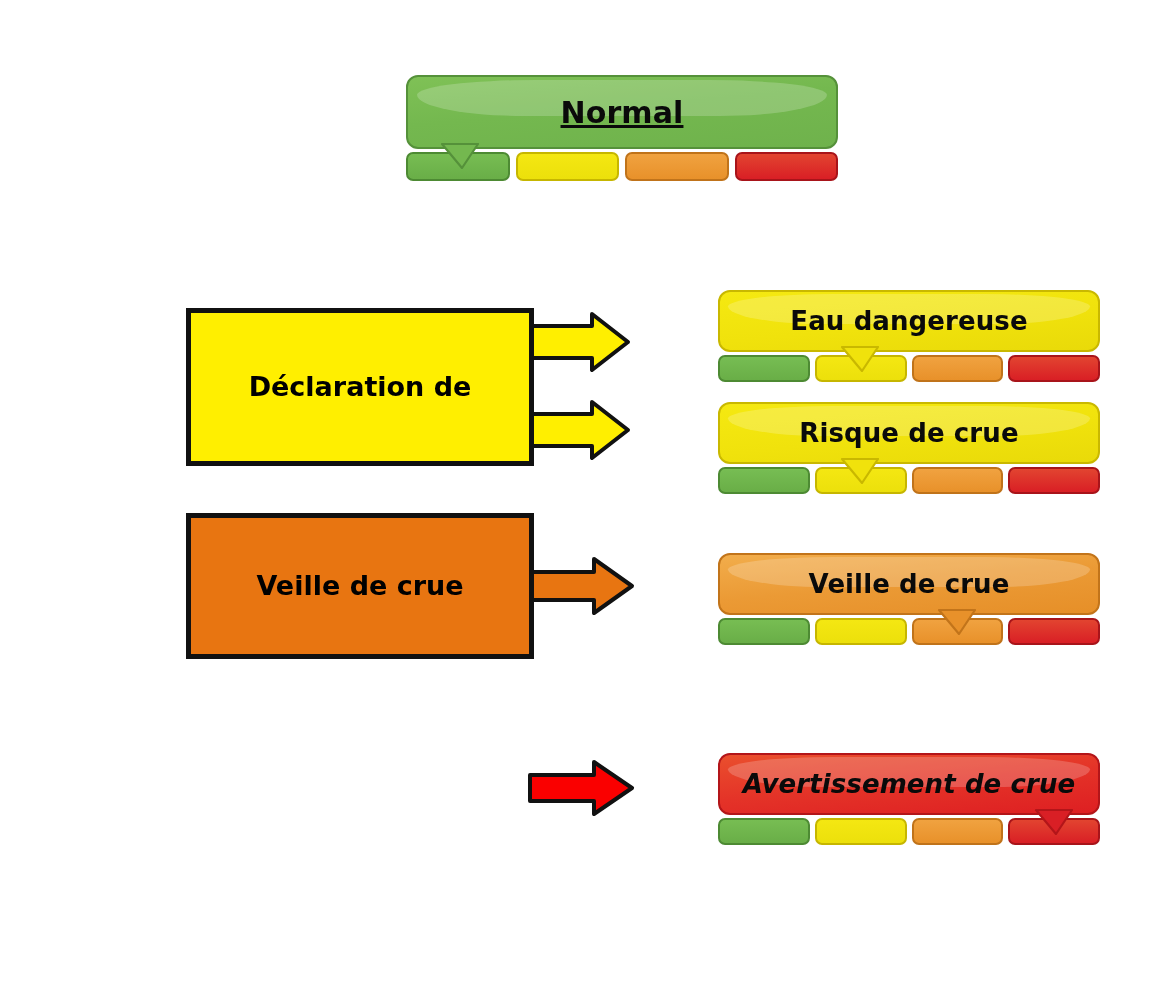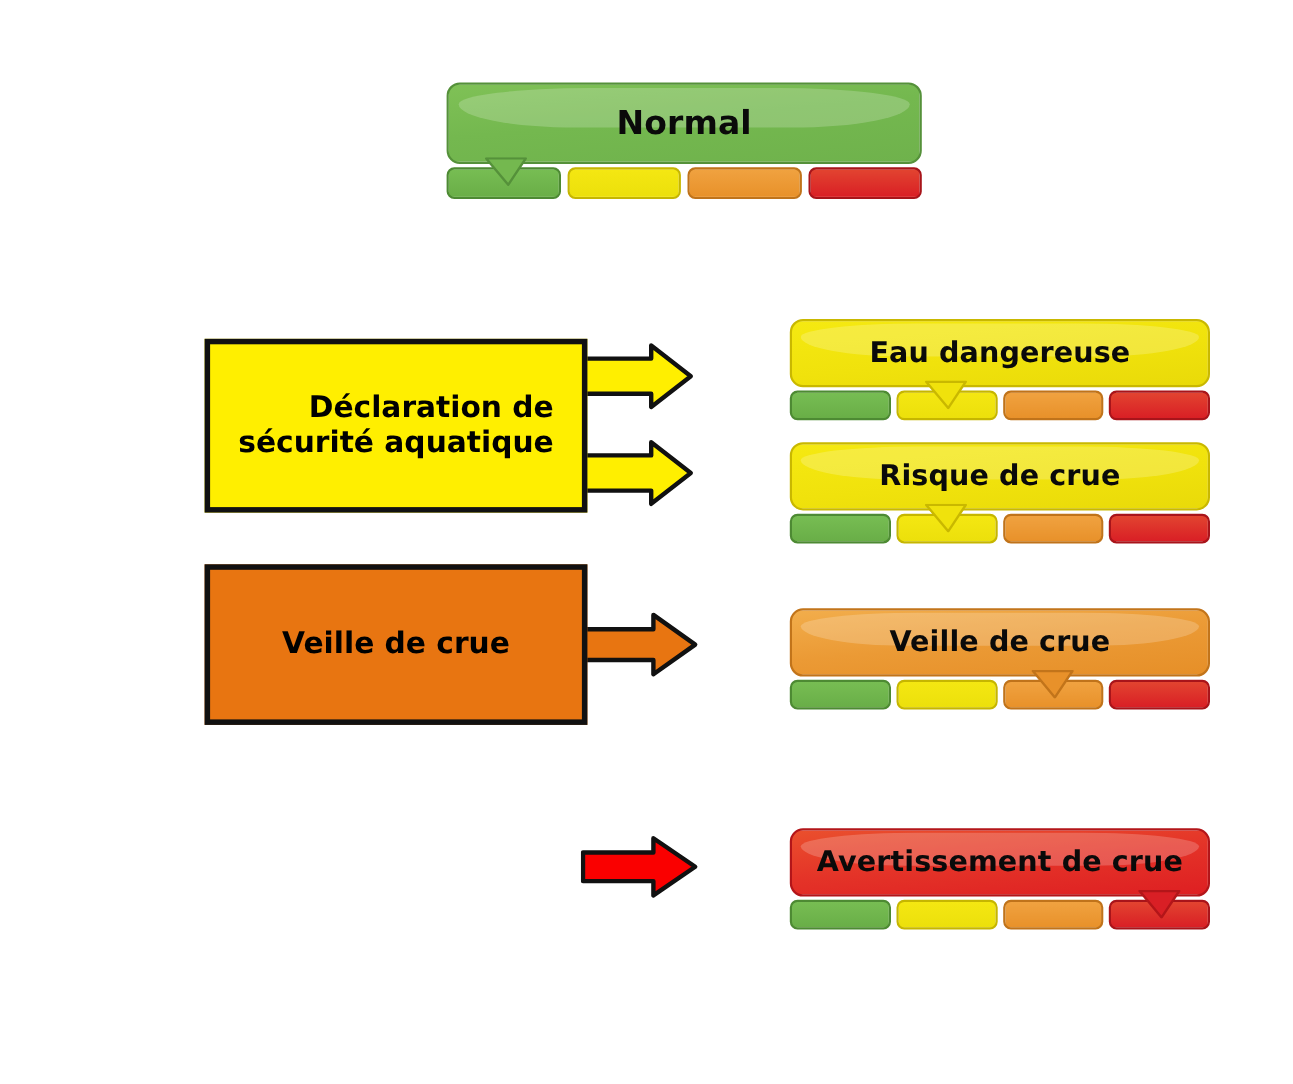--- a/index.html
+++ b/index.html
@@ -32,20 +32,21 @@
     border-radius:50% 50% 45% 45% / 70% 70% 100% 100%;
     background:rgba(255,255,255,.20);
     pointer-events:none;
   }
   .badge .lbl{position:relative;z-index:2;padding:0 10px;}
 
   
   .b-green{
     background:linear-gradient(175deg,#7fc156 0%,#74b84f 45%,#6fb24c 100%);
     border:2px solid #55913a;
+    text-decoration:underline;
   }
   .b-yellow{
     background:linear-gradient(175deg,#f5e911 0%,#f0e20c 55%,#e9da09 100%);
     border:2px solid #c9b800;
   }
   .b-orange{
     background:linear-gradient(175deg,#f2ad4b 0%,#eb9a35 50%,#e68f28 100%);
     border:2px solid #c2741a;
   }
   .b-red{
@@ -112,21 +113,20 @@
       <div class="sw sw-green" style="width:104px;height:29px;"></div>
       <div class="sw sw-yellow" style="width:104px;height:29px;"></div>
       <div class="sw sw-orange" style="width:104px;height:29px;"></div>
       <div class="sw sw-red" style="width:104px;height:29px;"></div>
     </div>
   </div>
 
   <div class="pbox p-yellow" style="left:186px;top:308px;width:348px;height:158px;font-size:27px;">
     <span class="lbl">
       <span>Déclaration de</span><br>
-      <span>sécurité aquatique</span>
     </span>
   </div>
 
   <div class="arrow" style="left:526px;top:310px;">
     <svg width="106" height="64" viewBox="0 0 106 64" xmlns="http://www.w3.org/2000/svg">
       <path d="M2,16 L66,16 L66,4 L102,32 L66,60 L66,48 L2,48 Z" fill="#ffef00" stroke="#111111" stroke-width="4" stroke-linejoin="round"></path>
     </svg>
   </div>
 
   <div class="arrow" style="left:526px;top:398px;">
@@ -199,21 +199,21 @@
     </div>
   </div>
 
 
   <div class="arrow" style="left:528px;top:757px;">
     <svg width="108" height="62" viewBox="0 0 108 62" xmlns="http://www.w3.org/2000/svg">
       <path d="M2,18 L66,18 L66,5 L104,31 L66,57 L66,44 L2,44 Z" fill="#fa0000" stroke="#111111" stroke-width="4" stroke-linejoin="round"></path>
     </svg>
   </div>
 
-  <div class="badge-group" style="left:718px;top:753px;width:382px;height:119px;">
+  <div class="badge-group" style="left:718px;top:753px;width:382px;height:119px;font-style:italic;">
     <div class="badge b-red" style="width:382px;height:62px;font-size:26px;">
       <span class="gloss"></span>
       <span class="lbl">Avertissement de crue</span>
     </div>
     <div class="pointer" style="left:316px;top:56px;">
       <svg viewBox="0 0 40 26" xmlns="http://www.w3.org/2000/svg">
         <path d="M2,1 L38,1 L22,25 Z" fill="#d91f25" stroke="#b31519" stroke-width="2.2" stroke-linejoin="round"></path>
       </svg>
     </div>
     <div class="swatches" style="left:0px;top:65px;width:382px;height:27px;gap:5px;">

